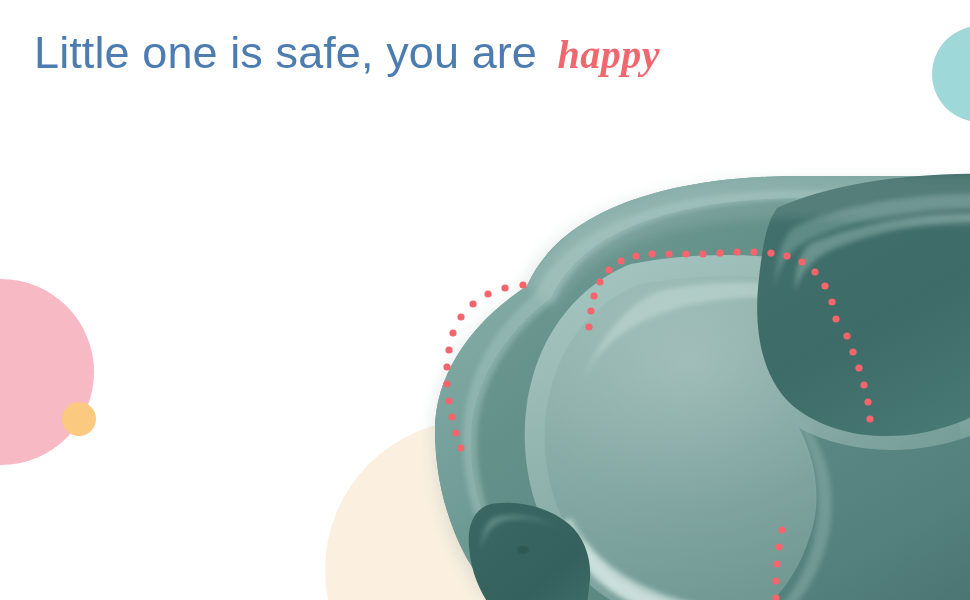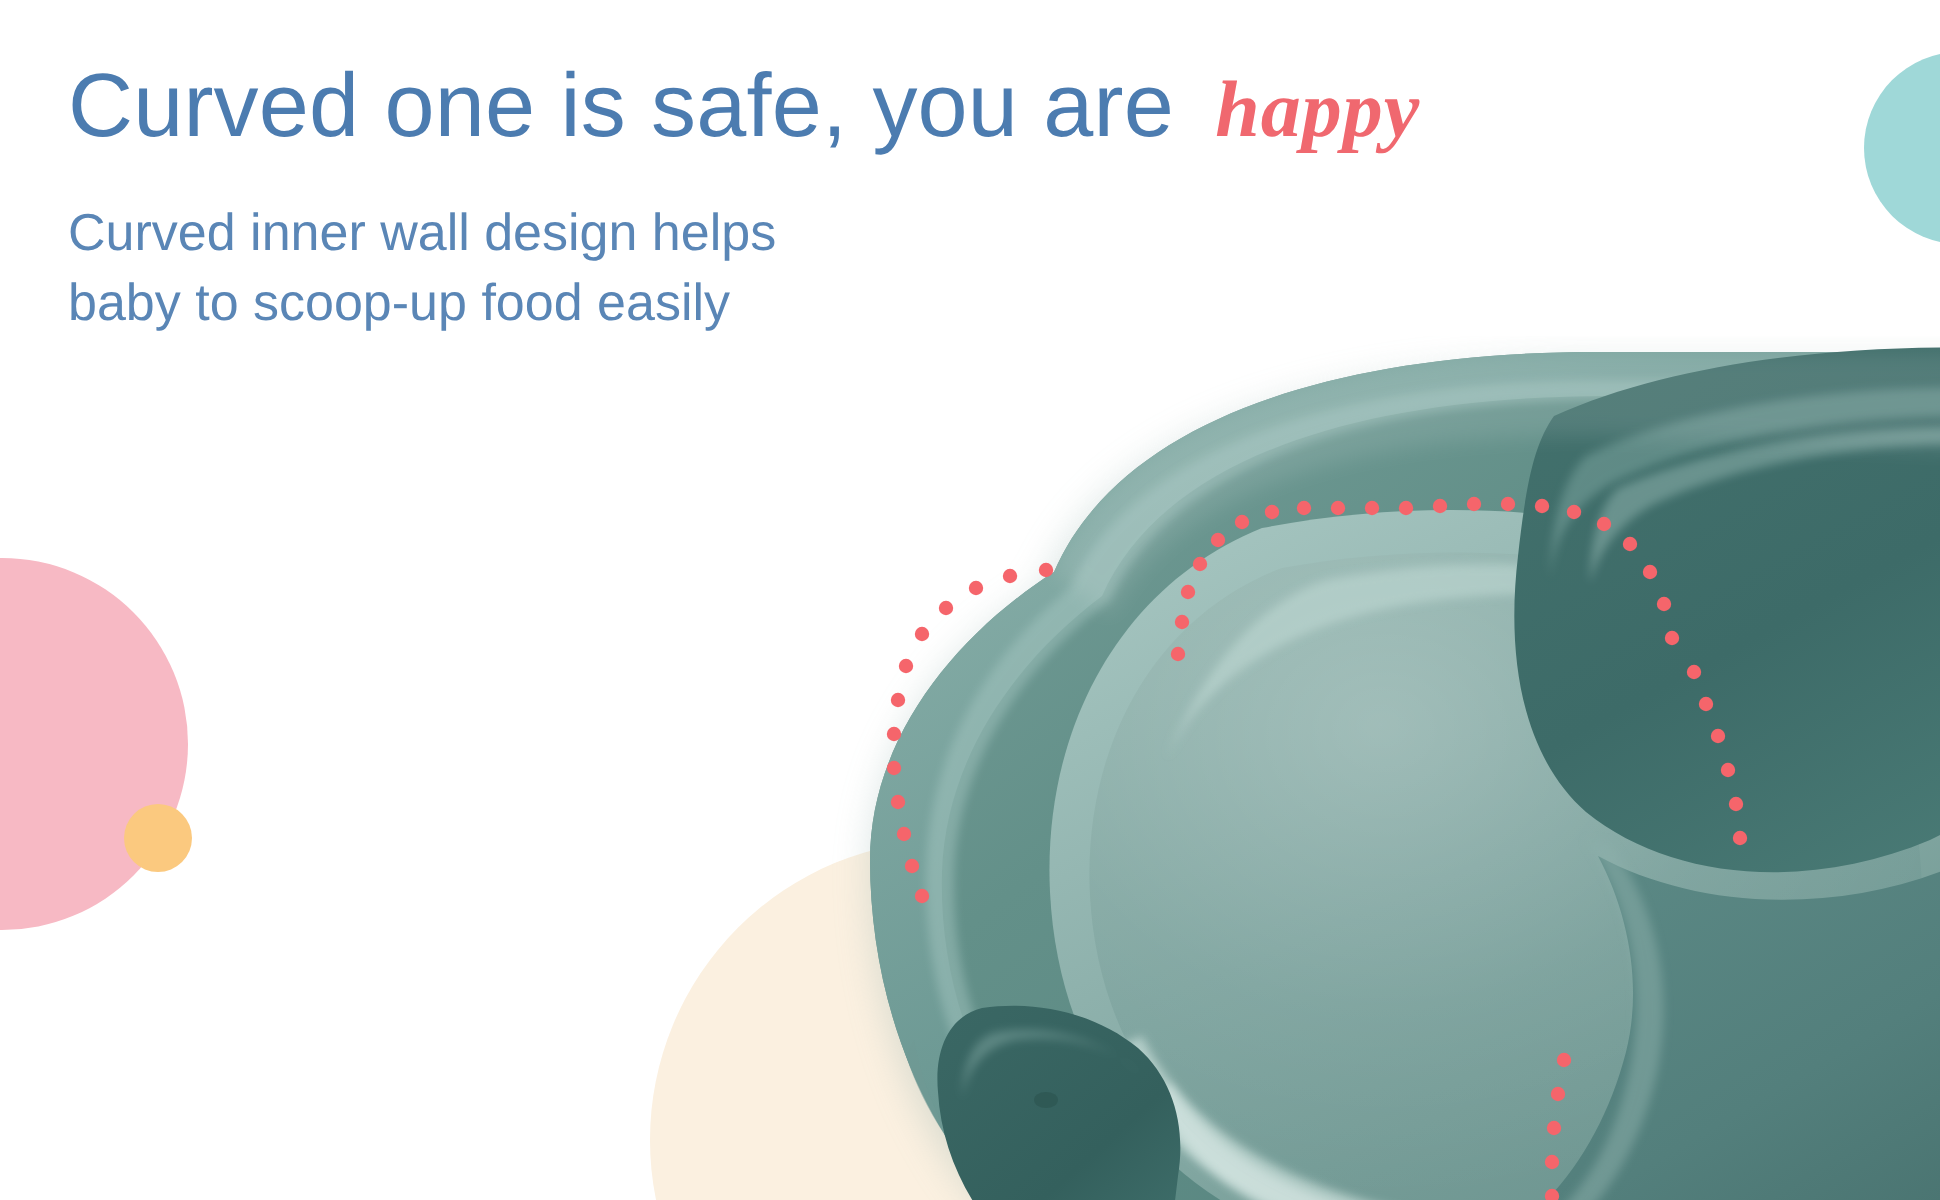--- a/index.html
+++ b/index.html
@@ -267,19 +267,17 @@
           <circle cx="877" cy="740" r="3.6" class="ann-dot" fill="#f5656b"></circle>
           <circle cx="894" cy="741" r="3.6" class="ann-dot" fill="#f5656b"></circle>
           <circle cx="911" cy="741" r="3.6" class="ann-dot" fill="#f5656b"></circle>
           <circle cx="928" cy="741" r="3.6" class="ann-dot" fill="#f5656b"></circle>
         </g>
     </svg>
   </div>
 
   <div id="text-block">
     <div id="headline">
-      <span>Curved one is safe, you are </span><span id="headline-accent">happy</span>
+      <span>Little one is safe, you are </span><span id="headline-accent">happy</span>
     </div>
-    <div id="subheading">Curved inner wall design helps
-baby to scoop-up food easily</div>
   </div>
 
 </div>
 
 </body></html>

